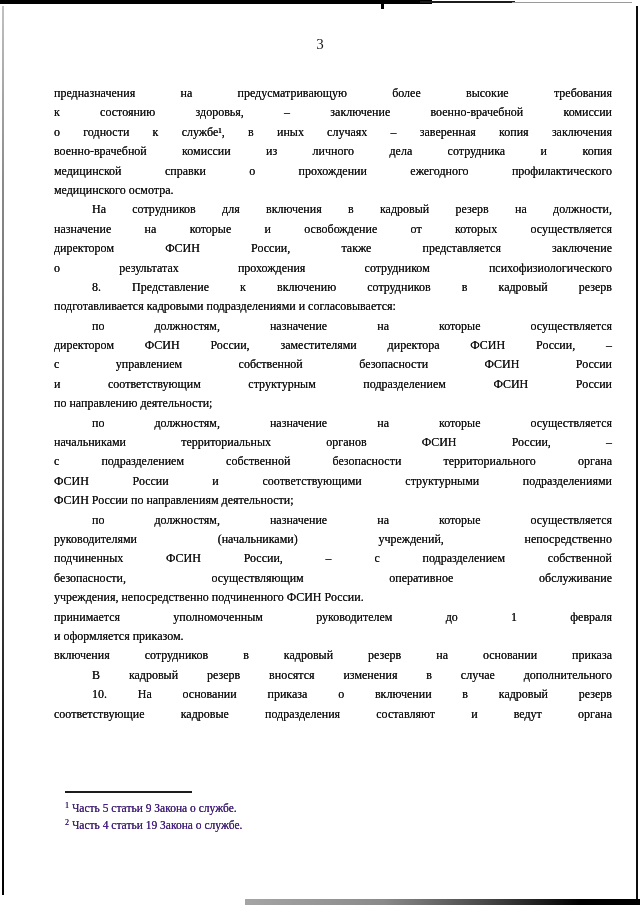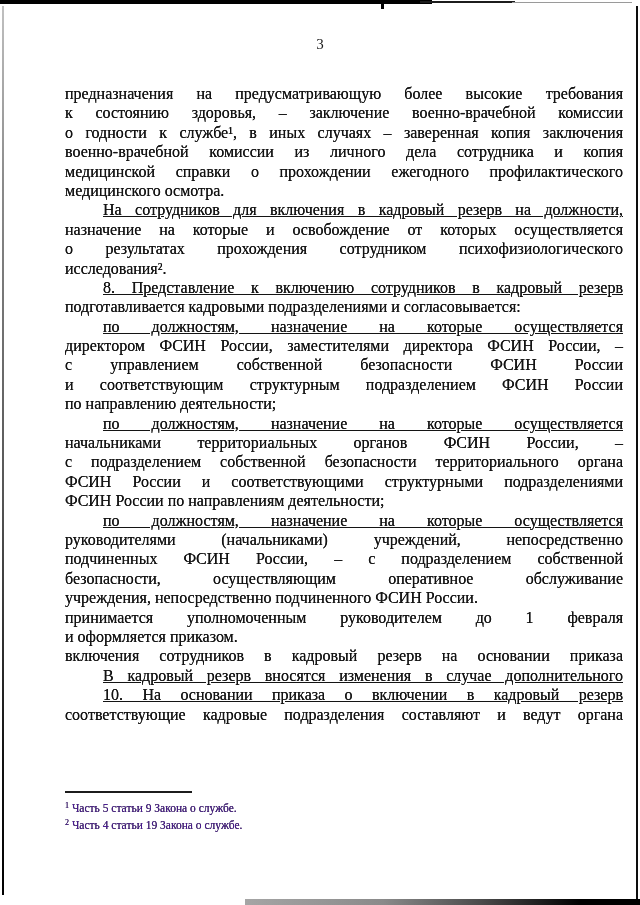--- a/index.html
+++ b/index.html
@@ -23,28 +23,28 @@
   .right-line { left: 636px; top: 6px; width: 2px; height: 899px; background: #0d0d0d; }
   .bottom-bar { left: 245px; top: 899px; width: 395px; height: 6px;
                 background: linear-gradient(to right, #a5a5a5, #8a8a8a 35%, #4a4a4a 60%, #000 85%); }
 
   .page-number {
     position: absolute; top: 36px; left: 0; width: 640px;
     text-align: center; font-size: 15px; color: #1a1a1a;
   }
 
   .doc-body {
-    position: absolute; left: 65px; top: 84px; width: 558px;
-    font-size: 16px; color: var(--ink);
+    position: absolute; left: 54px; top: 84px; width: 558px;
+    font-size: 12px; color: var(--ink);
     text-shadow: 0 0 0.3px #1a1a1a;
   }
   .paragraph { }
   .line { height: 19.4px; line-height: 19.4px; white-space: nowrap; }
   .line.just { white-space: normal; text-align: justify; text-align-last: justify; }
-  .line.indent { text-indent: 38px; text-decoration: underline; }
+  .line.indent { text-indent: 38px; }
 
   .footnotes {
     position: absolute; left: 65px; top: 791px; width: 380px;
     color: #4c1d95; text-shadow: 0 0 0.2px #1a1a1a;
   }
   .footnote-separator { width: 127px; height: 2px; background: #1c1c1c; margin-bottom: 6px; }
   .footnote { font-size: 11.5px; line-height: 13.5px; }
   .fn-marker { font-size: 8px; vertical-align: 4px; }
 </style>
 </head>
@@ -65,22 +65,22 @@
       <div class="line just">предназначения на предусматривающую более высокие требования</div>
       <div class="line just">к состоянию здоровья, – заключение военно-врачебной комиссии</div>
       <div class="line just">о годности к службе¹, в иных случаях – заверенная копия заключения</div>
       <div class="line just">военно-врачебной комиссии из личного дела сотрудника и копия</div>
       <div class="line just">медицинской справки о прохождении ежегодного профилактического</div>
       <div class="line">медицинского осмотра.</div>
     </div>
     <div class="paragraph">
       <div class="line just indent">На сотрудников для включения в кадровый резерв на должности,</div>
       <div class="line just">назначение на которые и освобождение от которых осуществляется</div>
+      <div class="line just">директором ФСИН России, также представляется заключение</div>
       <div class="line just">о результатах прохождения сотрудником психофизиологического</div>
-      <div class="line">исследования².</div>
     </div>
     <div class="paragraph">
       <div class="line just indent">8.  Представление к включению сотрудников в кадровый резерв</div>
       <div class="line">подготавливается кадровыми подразделениями и согласовывается:</div>
     </div>
     <div class="paragraph">
       <div class="line just indent">по должностям, назначение на которые осуществляется</div>
       <div class="line just">директором ФСИН России, заместителями директора ФСИН России, –</div>
       <div class="line just">с управлением собственной безопасности ФСИН России</div>
       <div class="line just">и соответствующим структурным подразделением ФСИН России</div>

